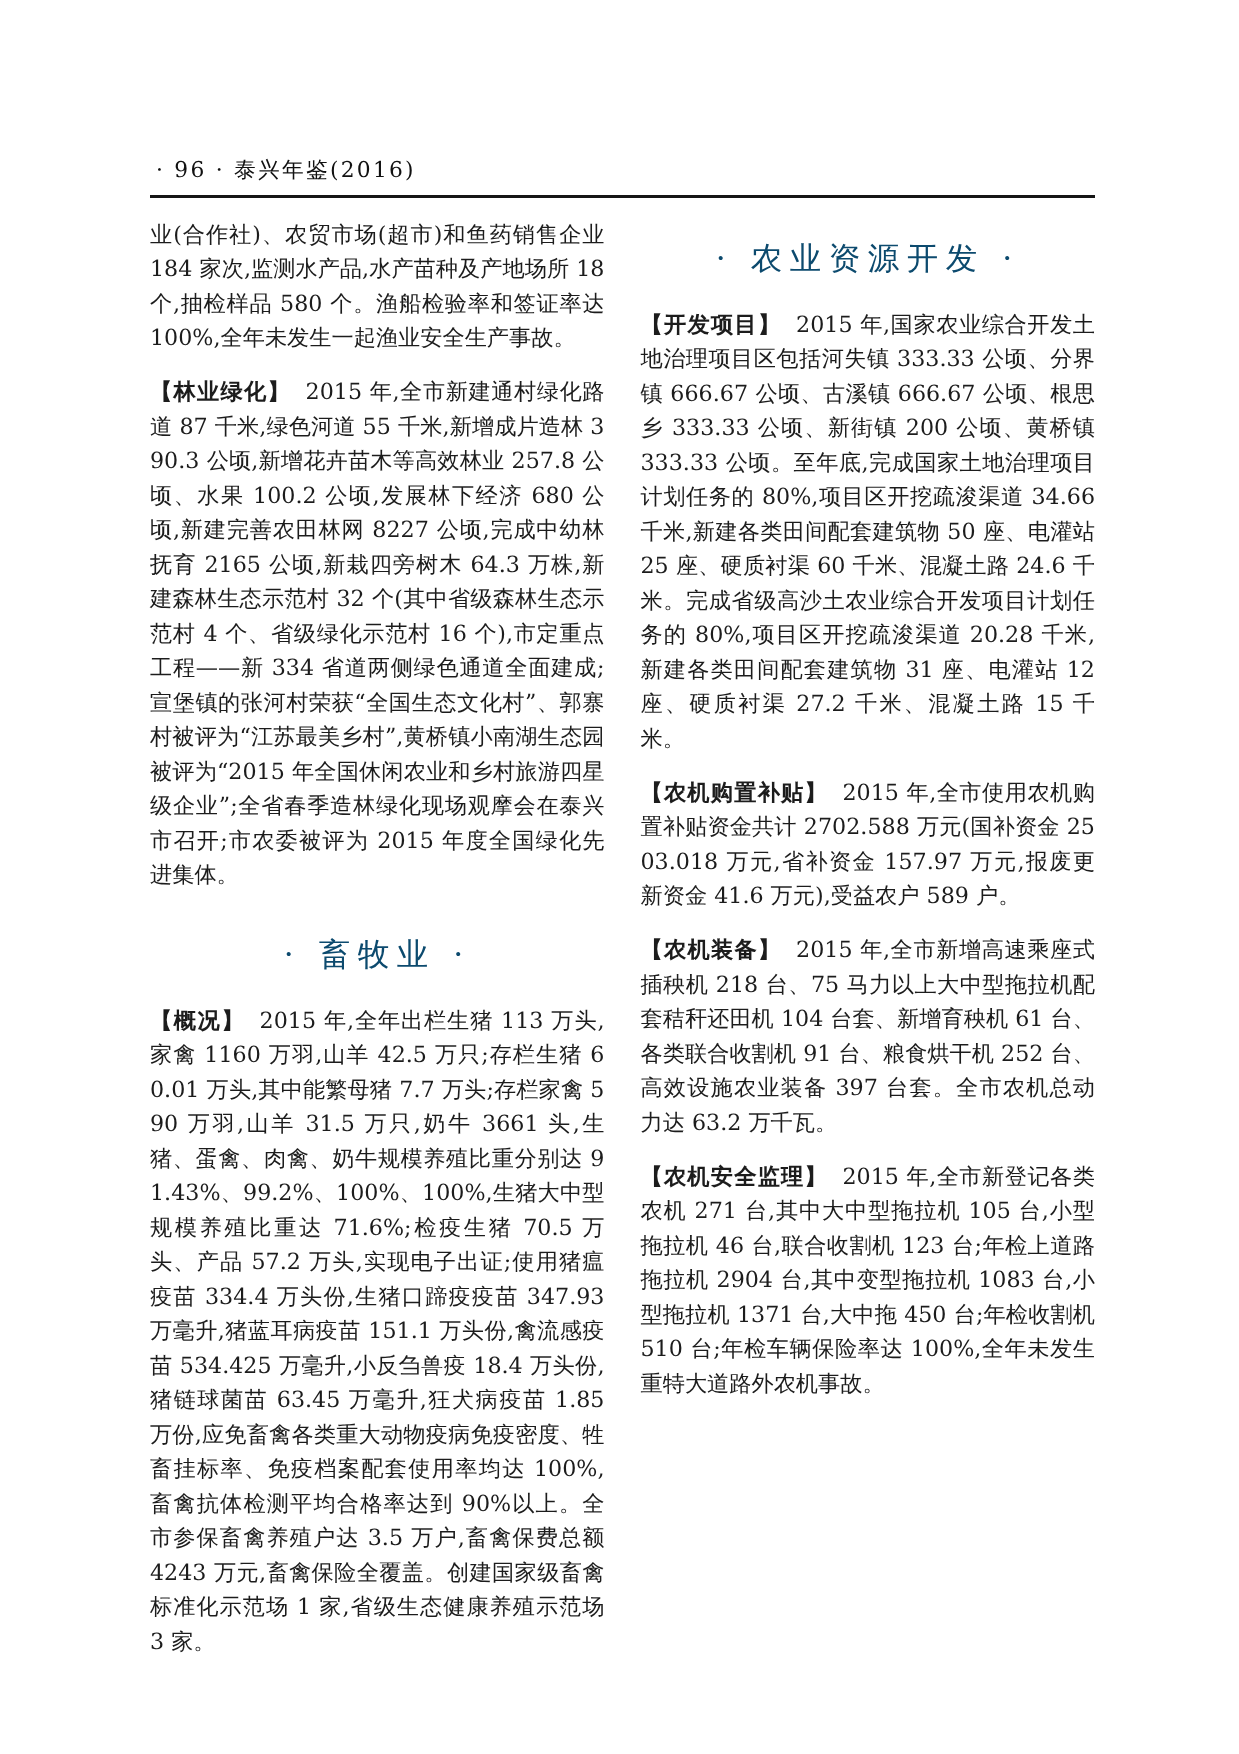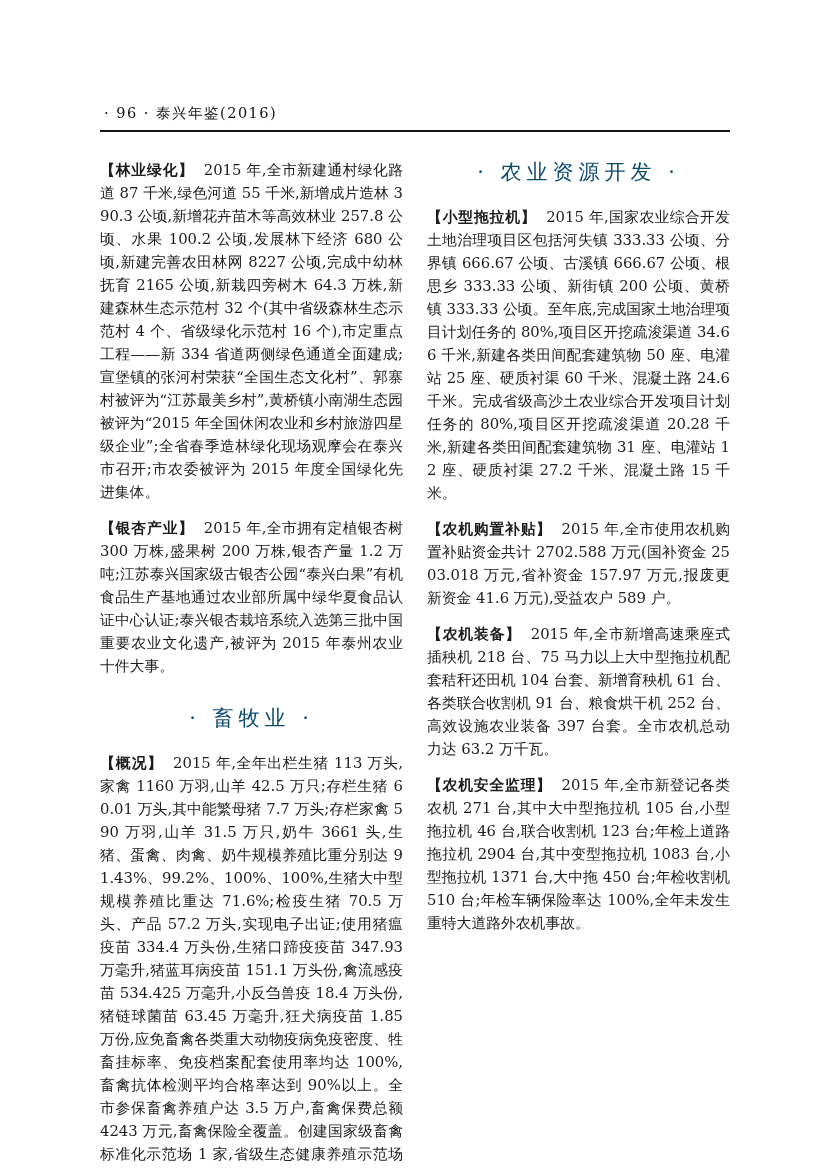--- a/index.html
+++ b/index.html
@@ -75,45 +75,43 @@
 
   <div class="page-header">
     <span>· 96 · 泰兴年鉴(2016)</span>
   </div>
   <hr class="header-rule">
 
   <div class="cols">
 
     <div class="col col-left">
 
+      <p class="body-par">业(合作社)、农贸市场(超市)和鱼药销售企业 184 家次,监测水产品,水产苗种及产地场所 18 个,抽检样品 580 个。渔船检验率和签证率达 100%,全年未发生一起渔业安全生产事故。</p>
 
 
       <p class="entry">
         <span class="entry-label">【林业绿化】</span><span>2015 年,全市新建通村绿化路道 87 千米,绿色河道 55 千米,新增成片造林 390.3 公顷,新增花卉苗木等高效林业 257.8 公顷、水果 100.2 公顷,发展林下经济 680 公顷,新建完善农田林网 8227 公顷,完成中幼林抚育 2165 公顷,新栽四旁树木 64.3 万株,新建森林生态示范村 32 个(其中省级森林生态示范村 4 个、省级绿化示范村 16 个),市定重点工程——新 334 省道两侧绿色通道全面建成;宣堡镇的张河村荣获“全国生态文化村”、郭寨村被评为“江苏最美乡村”,黄桥镇小南湖生态园被评为“2015 年全国休闲农业和乡村旅游四星级企业”;全省春季造林绿化现场观摩会在泰兴市召开;市农委被评为 2015 年度全国绿化先进集体。</span>
       </p>
 
-      <p class="entry">
-        <span class="entry-label">【银杏产业】</span><span>2015 年,全市拥有定植银杏树 300 万株,盛果树 200 万株,银杏产量 1.2 万吨;江苏泰兴国家级古银杏公园“泰兴白果”有机食品生产基地通过农业部所属中绿华夏食品认证中心认证;泰兴银杏栽培系统入选第三批中国重要农业文化遗产,被评为 2015 年泰州农业十件大事。</span>
-      </p>
 
       <h2 class="section-heading">· 畜牧业 ·</h2>
 
       <p class="entry">
         <span class="entry-label">【概况】</span><span>2015 年,全年出栏生猪 113 万头,家禽 1160 万羽,山羊 42.5 万只;存栏生猪 60.01 万头,其中能繁母猪 7.7 万头;存栏家禽 590 万羽,山羊 31.5 万只,奶牛 3661 头,生猪、蛋禽、肉禽、奶牛规模养殖比重分别达 91.43%、99.2%、100%、100%,生猪大中型规模养殖比重达 71.6%;检疫生猪 70.5 万头、产品 57.2 万头,实现电子出证;使用猪瘟疫苗 334.4 万头份,生猪口蹄疫疫苗 347.93 万毫升,猪蓝耳病疫苗 151.1 万头份,禽流感疫苗 534.425 万毫升,小反刍兽疫 18.4 万头份,猪链球菌苗 63.45 万毫升,狂犬病疫苗 1.85 万份,应免畜禽各类重大动物疫病免疫密度、牲畜挂标率、免疫档案配套使用率均达 100%,畜禽抗体检测平均合格率达到 90%以上。全市参保畜禽养殖户达 3.5 万户,畜禽保费总额 4243 万元,畜禽保险全覆盖。创建国家级畜禽标准化示范场 1 家,省级生态健康养殖示范场 3 家。</span>
       </p>
 
     </div>
 
     <div class="col col-right">
 
       <h2 class="section-heading first">· 农业资源开发 ·</h2>
 
 
       <p class="entry">
-        <span class="entry-label">【小型拖拉机】</span><span>2015 年,国家农业综合开发土地治理项目区包括河失镇 333.33 公顷、分界镇 666.67 公顷、古溪镇 666.67 公顷、根思乡 333.33 公顷、新街镇 200 公顷、黄桥镇 333.33 公顷。至年底,完成国家土地治理项目计划任务的 80%,项目区开挖疏浚渠道 34.66 千米,新建各类田间配套建筑物 50 座、电灌站 25 座、硬质衬渠 60 千米、混凝土路 24.6 千米。完成省级高沙土农业综合开发项目计划任务的 80%,项目区开挖疏浚渠道 20.28 千米,新建各类田间配套建筑物 31 座、电灌站 12 座、硬质衬渠 27.2 千米、混凝土路 15 千米。</span>
+        <span class="entry-label">【开发项目】</span><span>2015 年,国家农业综合开发土地治理项目区包括河失镇 333.33 公顷、分界镇 666.67 公顷、古溪镇 666.67 公顷、根思乡 333.33 公顷、新街镇 200 公顷、黄桥镇 333.33 公顷。至年底,完成国家土地治理项目计划任务的 80%,项目区开挖疏浚渠道 34.66 千米,新建各类田间配套建筑物 50 座、电灌站 25 座、硬质衬渠 60 千米、混凝土路 24.6 千米。完成省级高沙土农业综合开发项目计划任务的 80%,项目区开挖疏浚渠道 20.28 千米,新建各类田间配套建筑物 31 座、电灌站 12 座、硬质衬渠 27.2 千米、混凝土路 15 千米。</span>
       </p>
 
 
       <p class="entry">
         <span class="entry-label">【农机购置补贴】</span><span>2015 年,全市使用农机购置补贴资金共计 2702.588 万元(国补资金 2503.018 万元,省补资金 157.97 万元,报废更新资金 41.6 万元),受益农户 589 户。</span>
       </p>
 
       <p class="entry">
         <span class="entry-label">【农机装备】</span><span>2015 年,全市新增高速乘座式插秧机 218 台、75 马力以上大中型拖拉机配套秸秆还田机 104 台套、新增育秧机 61 台、各类联合收割机 91 台、粮食烘干机 252 台、高效设施农业装备 397 台套。全市农机总动力达 63.2 万千瓦。</span>
       </p>

